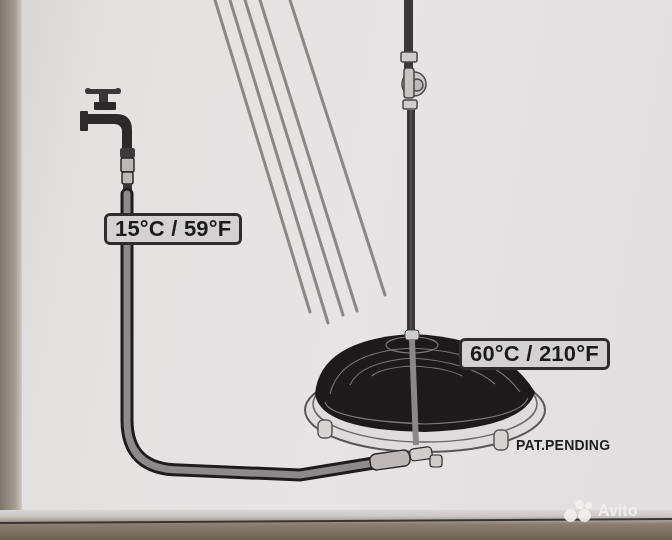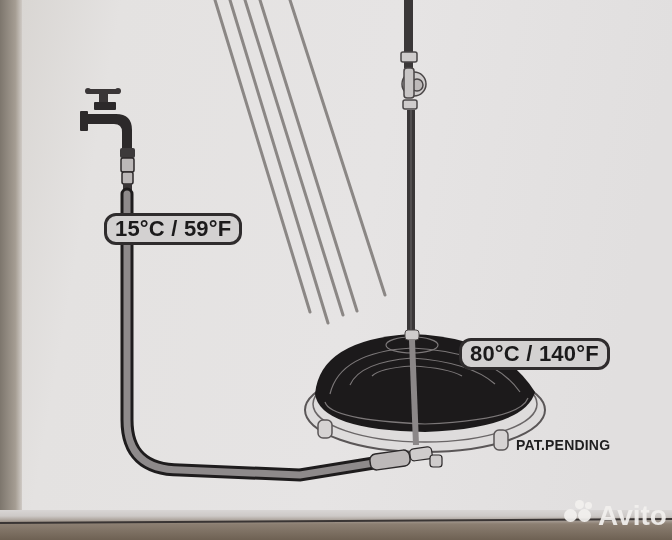--- a/index.html
+++ b/index.html
@@ -5,26 +5,26 @@
   html, body { margin:0; padding:0; }
   body { width:672px; height:540px; overflow:hidden; background:#6f6a63; font-family:"Liberation Sans", sans-serif; }
   .stage { position:relative; width:672px; height:540px; overflow:hidden;
     background: linear-gradient(100deg, #8a8178 0px, #9c948a 14px, #d9d6d3 22px, #e4e2e1 120px, #e6e4e4 400px, #e1dfdf 672px); }
   .paper-edge { position:absolute; left:0; top:0; width:22px; height:540px;
     background: linear-gradient(90deg,#7d766d,#a59d93 70%, #cfcac5); }
   .bottom-strip { position:absolute; left:0; top:510px; width:672px; height:30px;
     background: linear-gradient(180deg,#d8d5d4 0px,#cdc9c7 6px,#8c7f72 14px,#6e6153 30px); }
   .bottom-line { position:absolute; left:0; top:522px; width:672px; height:2px; background:#3a3534; transform:rotate(-0.35deg); transform-origin:left; }
   svg.art { position:absolute; left:0; top:0; }
-  .label { position:absolute; background:#d3d1d1; border:3px solid #2f2c2d; border-radius:12px;
+  .label { position:absolute; background:#d3d1d1; border:3px solid #2f2c2d; border-radius:6px;
     color:#1b1a1b; font-weight:bold; font-size:22px; line-height:24px; padding:1px 8px 1px 8px; white-space:nowrap; letter-spacing:0.2px; }
   .lbl-cold { left:104px; top:213px; }
   .lbl-hot  { left:459px; top:338px; }
   .pat { position:absolute; left:516px; top:437px; font-size:14px; font-weight:bold; color:#1f1e1f; letter-spacing:0.2px;text-align:center; }
-  .watermark { position:absolute; left:564px; top:500px; display:flex; align-items:flex-start; gap:4px; color:#f3f1ef; font-weight:bold; font-size:28px; opacity:0.92; }
+  .watermark { position:absolute; left:564px; top:500px; display:flex; align-items:center; gap:4px; color:#f3f1ef; font-weight:bold; font-size:16px; opacity:0.92; }
   .wm-dots { position:relative; width:30px; height:22px; }
   .wm-dots span { position:absolute; background:#f3f1ef; border-radius:50%; }
 </style>
 </head>
 <body>
 
 <div class="stage">
   <div class="paper-edge"></div>
 
   <svg class="art" width="672" height="540" viewBox="0 0 672 540">
@@ -87,21 +87,21 @@
       <rect x="405" y="330" width="14" height="10" rx="3" fill="#cfcccc" stroke="#4a4647"></rect>
       <line x1="412" y1="340" x2="416" y2="445" stroke="#8b8788" stroke-width="6"></line>
 
       <rect x="370" y="452" width="40" height="16" rx="6" fill="#bdb9b9" stroke="#2c292a" stroke-width="1.5" transform="rotate(-8 390 460)"></rect>
       <rect x="410" y="448" width="22" height="12" rx="4" fill="#cfcccc" stroke="#2c292a" stroke-width="1.2" transform="rotate(-8 420 454)"></rect>
       <rect x="430" y="455" width="12" height="12" rx="3" fill="#cfcccc" stroke="#2c292a" stroke-width="1.2"></rect>
     </g>
   </svg>
 
   <div class="label lbl-cold">15°C / 59°F</div>
-  <div class="label lbl-hot">80°C / 140°F</div>
+  <div class="label lbl-hot">60°C / 210°F</div>
   <div class="pat">PAT.PENDING</div>
 
   <div class="bottom-strip"></div>
   <div class="bottom-line"></div>
 
   <div class="watermark">
     <div class="wm-dots">
       <span style="left:0;top:9px;width:13px;height:13px"></span>
       <span style="left:11px;top:0;width:9px;height:9px"></span>
       <span style="left:14px;top:9px;width:13px;height:13px"></span>

